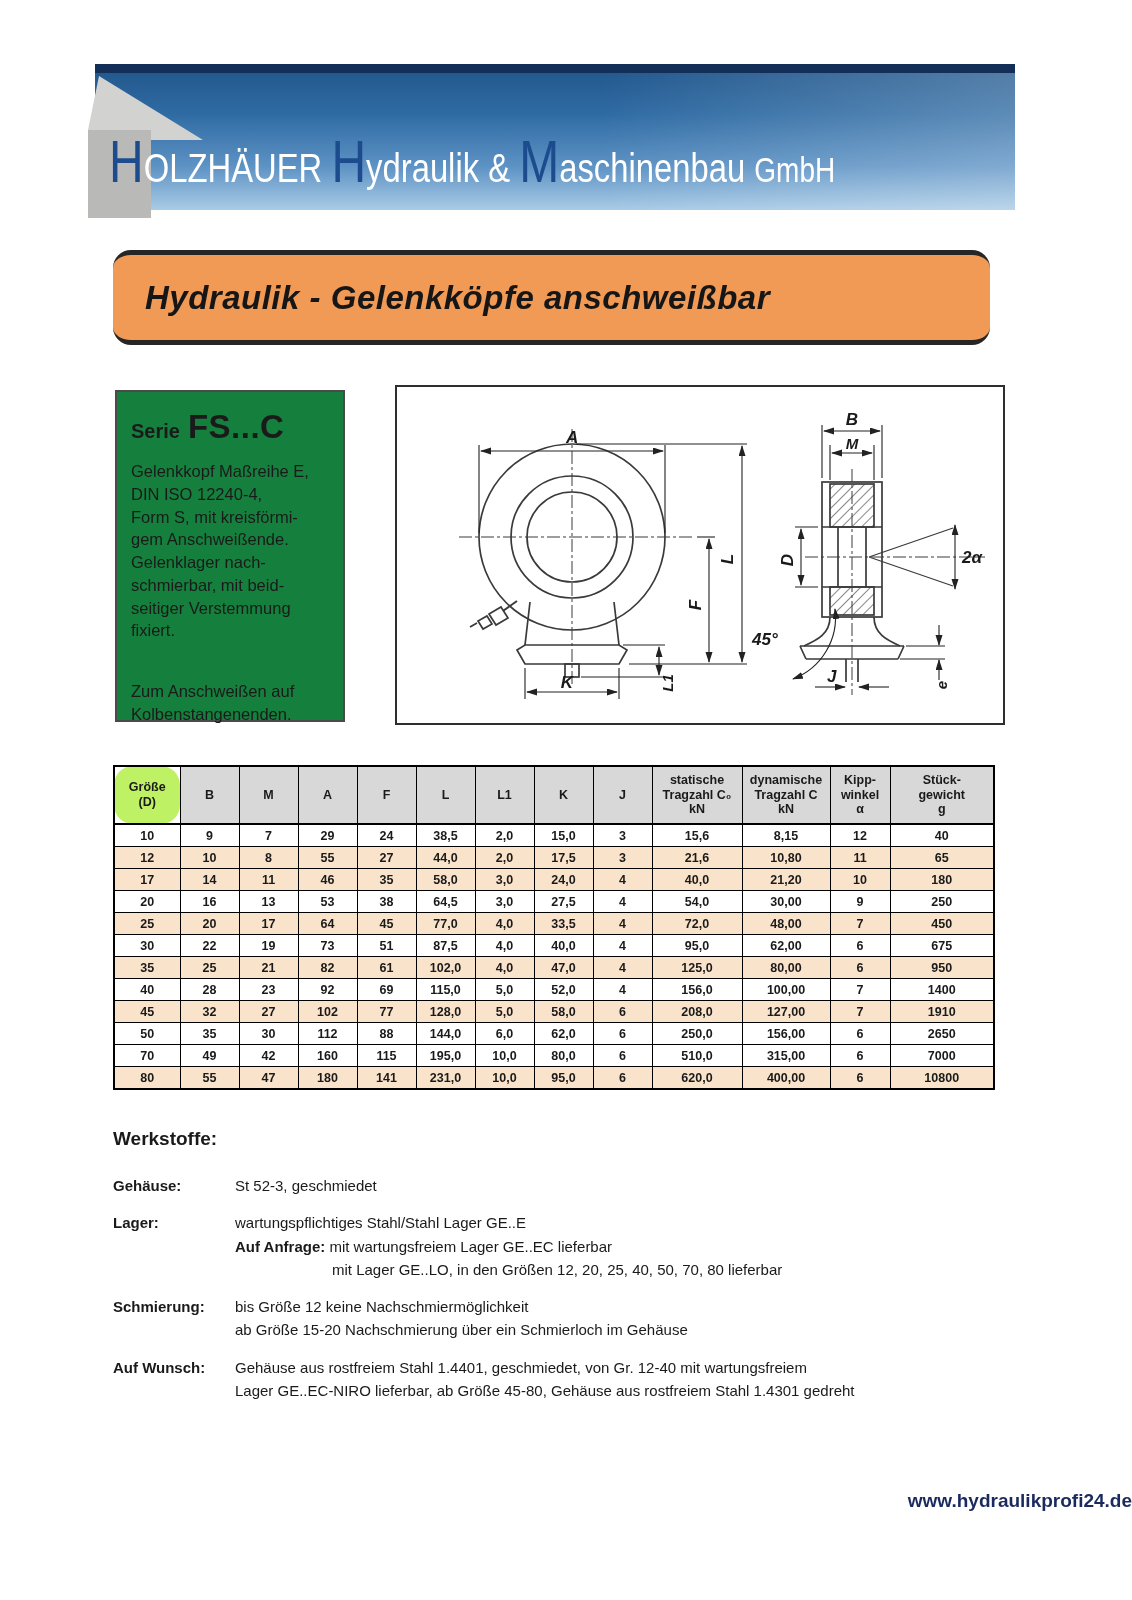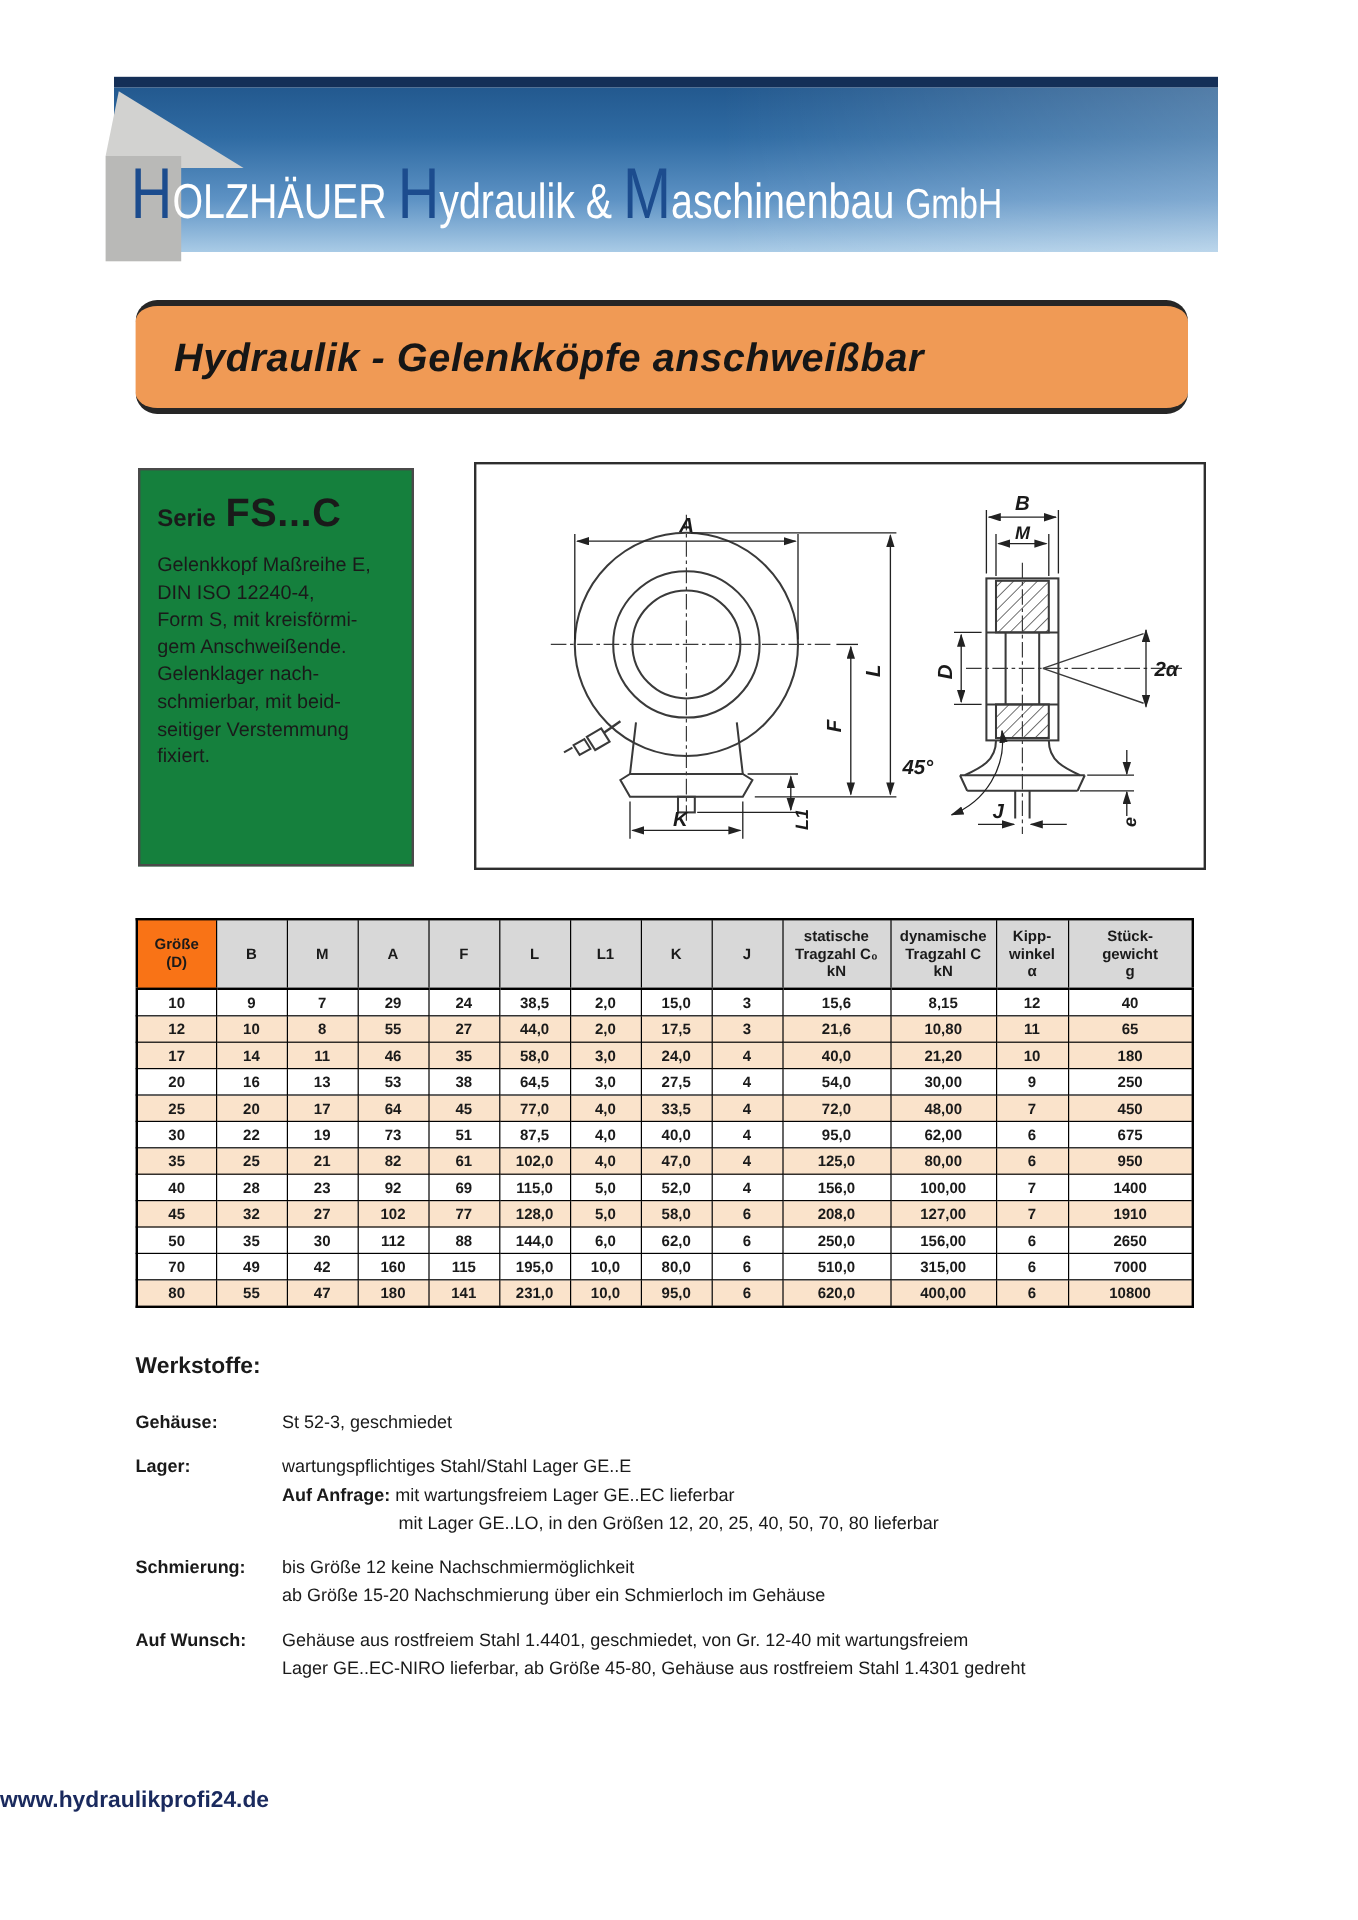--- a/index.html
+++ b/index.html
@@ -53,33 +53,33 @@
     position:absolute;left:113px;top:765px;width:882px;border-collapse:collapse;table-layout:fixed;
     border:2px solid #000;
   }
   .size-table th,.size-table td{
     border:1px solid #000;text-align:center;vertical-align:middle;
     font-weight:700;padding:1px 2px;
   }
   .size-table th{
     background:#d8d8d8;font-size:12.5px;line-height:1.18;white-space:pre-line;height:54px;border-bottom:2px solid #000;
   }
-  .size-table th.orange{background:#f97316;}
+  .size-table th.orange{background:#bef264;border-radius:19px;}
   .size-table td{font-size:12.5px;height:19px;background:#ffffff;}
   .size-table tr.stripe td{background:#fae3cb;}
   
   .materials{position:absolute;left:113px;top:1128px;width:884px;}
   .materials h2{font-size:19px;font-weight:700;margin:0 0 24px 0;}
   .mat-row{display:grid;grid-template-columns:112px 1fr;column-gap:10px;margin-bottom:14px;}
   .mat-label{font-weight:700;font-size:15px;line-height:1.55;}
   .mat-text{font-size:15px;line-height:1.55;}
   .mat-indent{padding-left:97px;}
   b.inline{font-weight:700;}
   
-  .footer{position:absolute;left:0;top:1490px;width:1132px;text-align:left;}
+  .footer{position:absolute;left:0;top:1490px;width:1132px;text-align:right;}
   .footer a{color:#1a2a5e;font-size:19px;font-weight:600;text-decoration:none;}
 </style>
 </head>
 <body>
 
 <div class="banner">
   <div class="banner-navy"></div>
   <div class="banner-blue"></div>
   <svg class="house" width="130" height="152" viewBox="0 0 130 152">
     <polygon points="3,64 14,10 118,74 66,74" fill="#d2d2d0"></polygon>
@@ -100,20 +100,22 @@
     <span class="series-name">FS...C</span>
   </div>
   <div class="series-desc">Gelenkkopf Maßreihe E,
 DIN ISO 12240-4,
 Form S, mit kreisförmi-
 gem Anschweißende.
 Gelenklager nach-
 schmierbar, mit beid-
 seitiger Verstemmung
 fixiert.</div>
+  <div class="series-note">Zum Anschweißen auf
+Kolbenstangenenden.</div>
 </div>
 
 <div class="drawing-box">
   <svg width="606" height="336" viewBox="0 0 606 336">
     <defs>
       <marker id="arr" markerWidth="11" markerHeight="8" refX="10" refY="3.5" orient="auto" markerUnits="userSpaceOnUse">
         <polygon points="0,0 11,3.5 0,7" fill="#222"></polygon>
       </marker>
       <marker id="arrs" markerWidth="11" markerHeight="8" refX="10" refY="3.5" orient="auto-start-reverse" markerUnits="userSpaceOnUse">
         <polygon points="0,0 11,3.5 0,7" fill="#222"></polygon>

